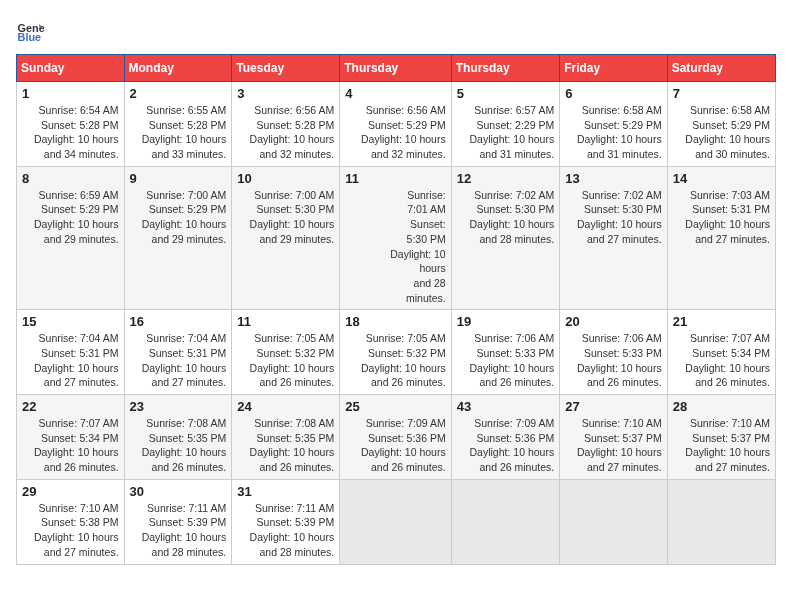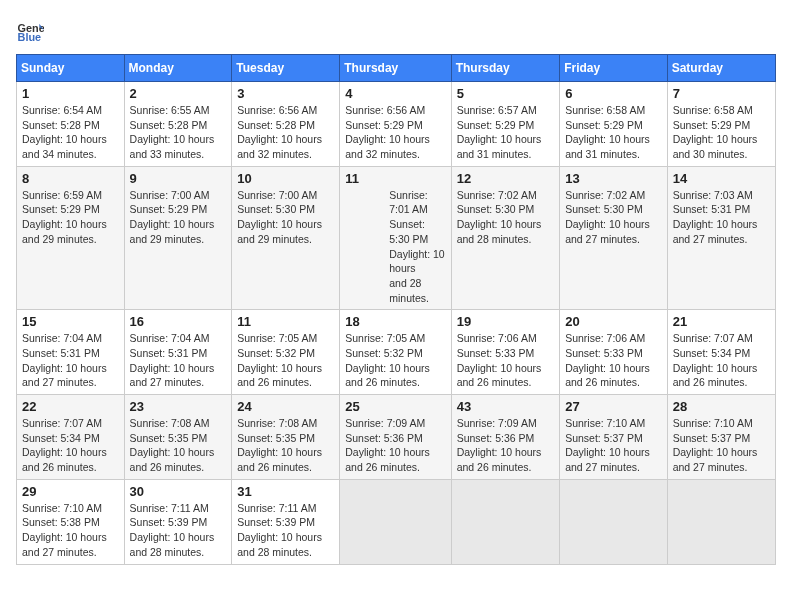--- a/index.html
+++ b/index.html
@@ -46,21 +46,21 @@
       font-size: 15px;
       font-weight: normal;
       color: #444;
     }
     .calendar {
       width: 100%;
       border-collapse: collapse;
       font-size: 11px;
     }
     .calendar thead tr th {
-      background-color: #3b82f6;
+      background-color: #ef4444;
       color: #fff;
       padding: 6px 4px;
       font-size: 12px;
       font-weight: bold;
       text-align: left;
       border: 1px solid #2a55a0;
     }
     .calendar tbody tr td {
       border: 1px solid #ccc;
       vertical-align: top;
@@ -79,20 +79,21 @@
       font-size: 13px;
       font-weight: bold;
       color: #222;
       display: block;
       margin-bottom: 2px;
     }
     .day-info {
       color: #333;
       font-size: 10.5px;
       line-height: 1.4;
+      text-align: right;
     }
     .empty-cell {
       background: #e8e8e8 !important;
     }
   </style>
 </head>
 <body>
 
 <div class="header">
   <div class="logo">
@@ -150,21 +151,21 @@
         <td>
           <span class="day-number">4</span>
           <div class="day-info" style="white-space: pre-line;">Sunrise: 6:56 AM
 Sunset: 5:29 PM
 Daylight: 10 hours
 and 32 minutes.</div>
         </td>
         <td>
           <span class="day-number">5</span>
           <div class="day-info" style="white-space: pre-line;">Sunrise: 6:57 AM
-Sunset: 5:29 PM
+Sunset: 2:29 PM
 Daylight: 10 hours
 and 31 minutes.</div>
         </td>
         <td>
           <span class="day-number">6</span>
           <div class="day-info" style="white-space: pre-line;">Sunrise: 6:58 AM
 Sunset: 5:29 PM
 Daylight: 10 hours
 and 31 minutes.</div>
         </td>

